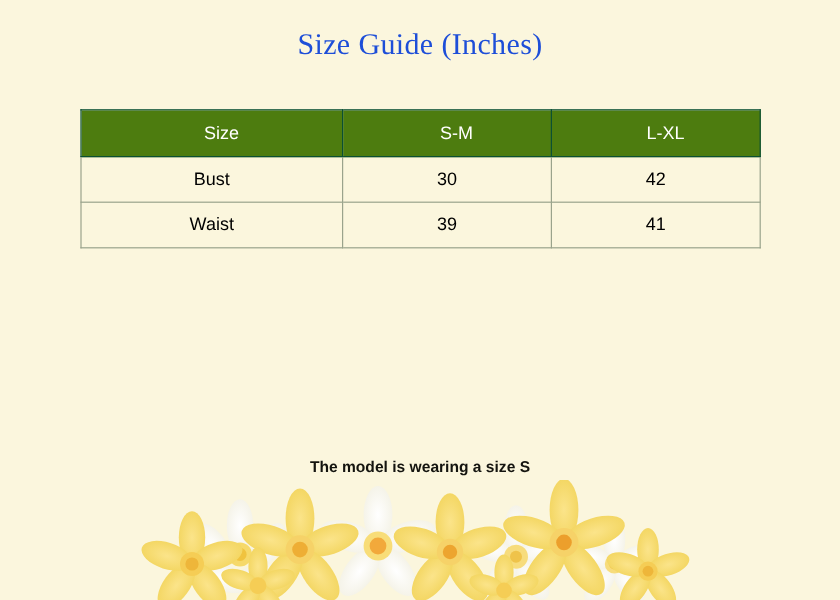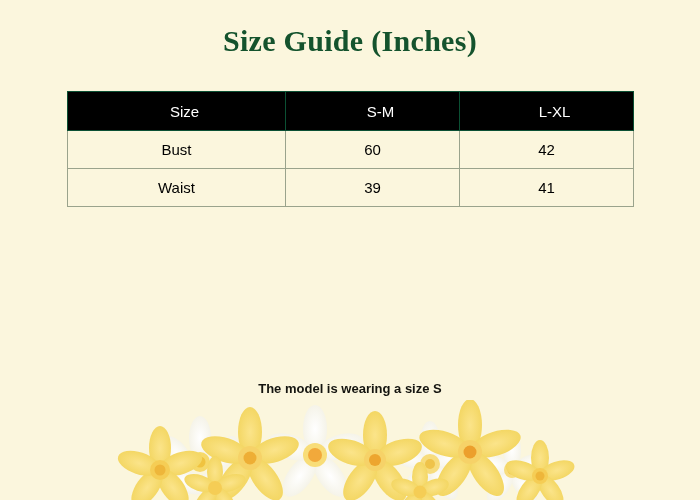--- a/index.html
+++ b/index.html
@@ -16,26 +16,26 @@
   }
   .page {
     position: relative;
     width: 700px;
     height: 500px;
     box-sizing: border-box;
   }
   .title {
     text-align: center;
     font-family: "Liberation Serif", serif;
-    font-size: 30px;
-    color: #14532d;
+    font-size: 25px;
+    color: #1d4ed8;
     letter-spacing: 0.3px;
     padding-top: 24px;
     margin: 0;
-    font-weight: 700;
+    font-weight: 400;
   }
   .table-wrap {
     position: absolute;
     left: 67px;
     top: 91px;
     width: 566px;
   }
   table.size-table {
     border-collapse: collapse;
     width: 566px;
@@ -45,21 +45,21 @@
   table.size-table td {
     border: 1px solid #9aa38c;
     height: 37px;
     text-align: center;
     font-size: 15px;
     color: #000000;
     font-weight: 400;
     padding: 0;
   }
   table.size-table thead th {
-    background: #000000;
+    background: #4d7c0f;
     color: #ffffff;
     border: 1px solid #0b5033;
     font-size: 15px;
     font-weight: 400;
     height: 38px;
     padding-left: 16px;
   }
   table.size-table col.c1 { width: 218px; }
   table.size-table col.c2 { width: 174px; }
   table.size-table col.c3 { width: 174px; }
@@ -103,21 +103,21 @@
       <thead>
         <tr>
           <th>Size</th>
           <th>S-M</th>
           <th>L-XL</th>
         </tr>
       </thead>
       <tbody>
         <tr>
           <td>Bust</td>
-          <td>60</td>
+          <td>30</td>
           <td>42</td>
         </tr>
         <tr>
           <td>Waist</td>
           <td>39</td>
           <td>41</td>
         </tr>
       </tbody>
     </table>
   </div>

